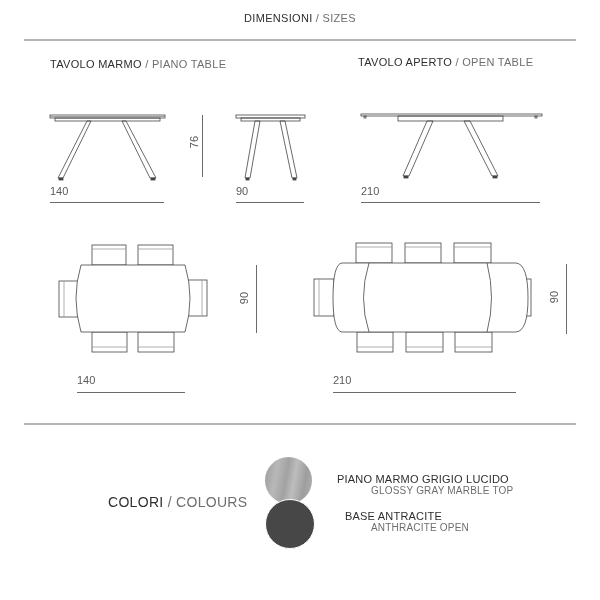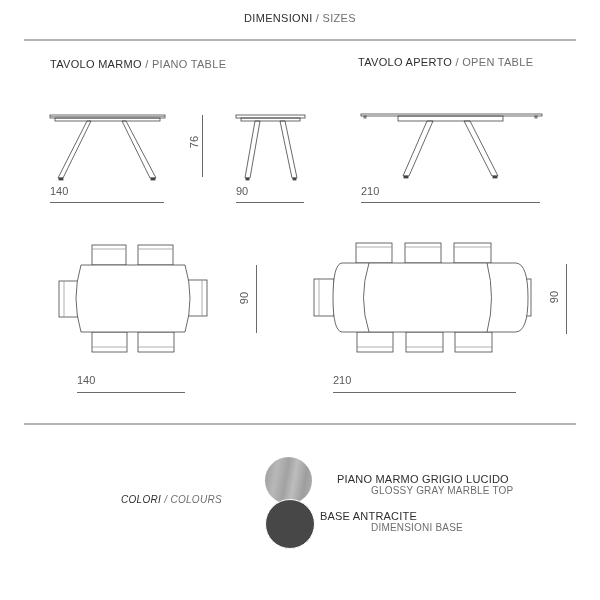--- a/index.html
+++ b/index.html
@@ -133,23 +133,23 @@
     <path d="M487,263 Q496,298 487,332"></path>
   </g>
 </svg>
 <div class="vdimline" style="left:566px;top:264px;height:70px;"></div>
 <div class="abs vtxt" style="left:542px;top:291px;width:24px;text-align:center;">90</div>
 <div class="abs dimtxt" style="left:333px;top:374px;width:183px;">210</div>
 <div class="dimline" style="left:333px;top:392px;width:183px;"></div>
 
 <div class="rule" style="top:423px;"></div>
 
-<div class="abs title" style="left:121px;top:494px;font-size:10px;font-style:italic;">
+<div class="abs title" style="left:108px;top:494px;font-size:14px;">
   <span class="it">COLORI</span><span class="en"> / </span><span class="en">COLOURS</span>
 </div>
 
 <div class="swatch" style="left:265px;top:457px;width:47px;height:47px;background:linear-gradient(100deg,#9a9a9a 0%,#b8b8b8 25%,#a2a2a2 45%,#bdbdbd 60%,#9e9e9e 80%,#b0b0b0 100%);"></div>
 <div class="swatch" style="left:265px;top:499px;width:48px;height:48px;background:#474747;border:1.5px solid #fff;"></div>
 
 <div class="abs label-it" style="left:337px;top:473px;">PIANO MARMO GRIGIO LUCIDO</div>
 <div class="abs label-en" style="left:337px;top:485px;">GLOSSY GRAY MARBLE TOP</div>
-<div class="abs label-it" style="left:320px;top:510px;">BASE ANTRACITE</div>
-<div class="abs label-en" style="left:337px;top:522px;">DIMENSIONI BASE</div>
+<div class="abs label-it" style="left:345px;top:510px;">BASE ANTRACITE</div>
+<div class="abs label-en" style="left:337px;top:522px;">ANTHRACITE OPEN</div>
 
 </body></html>

